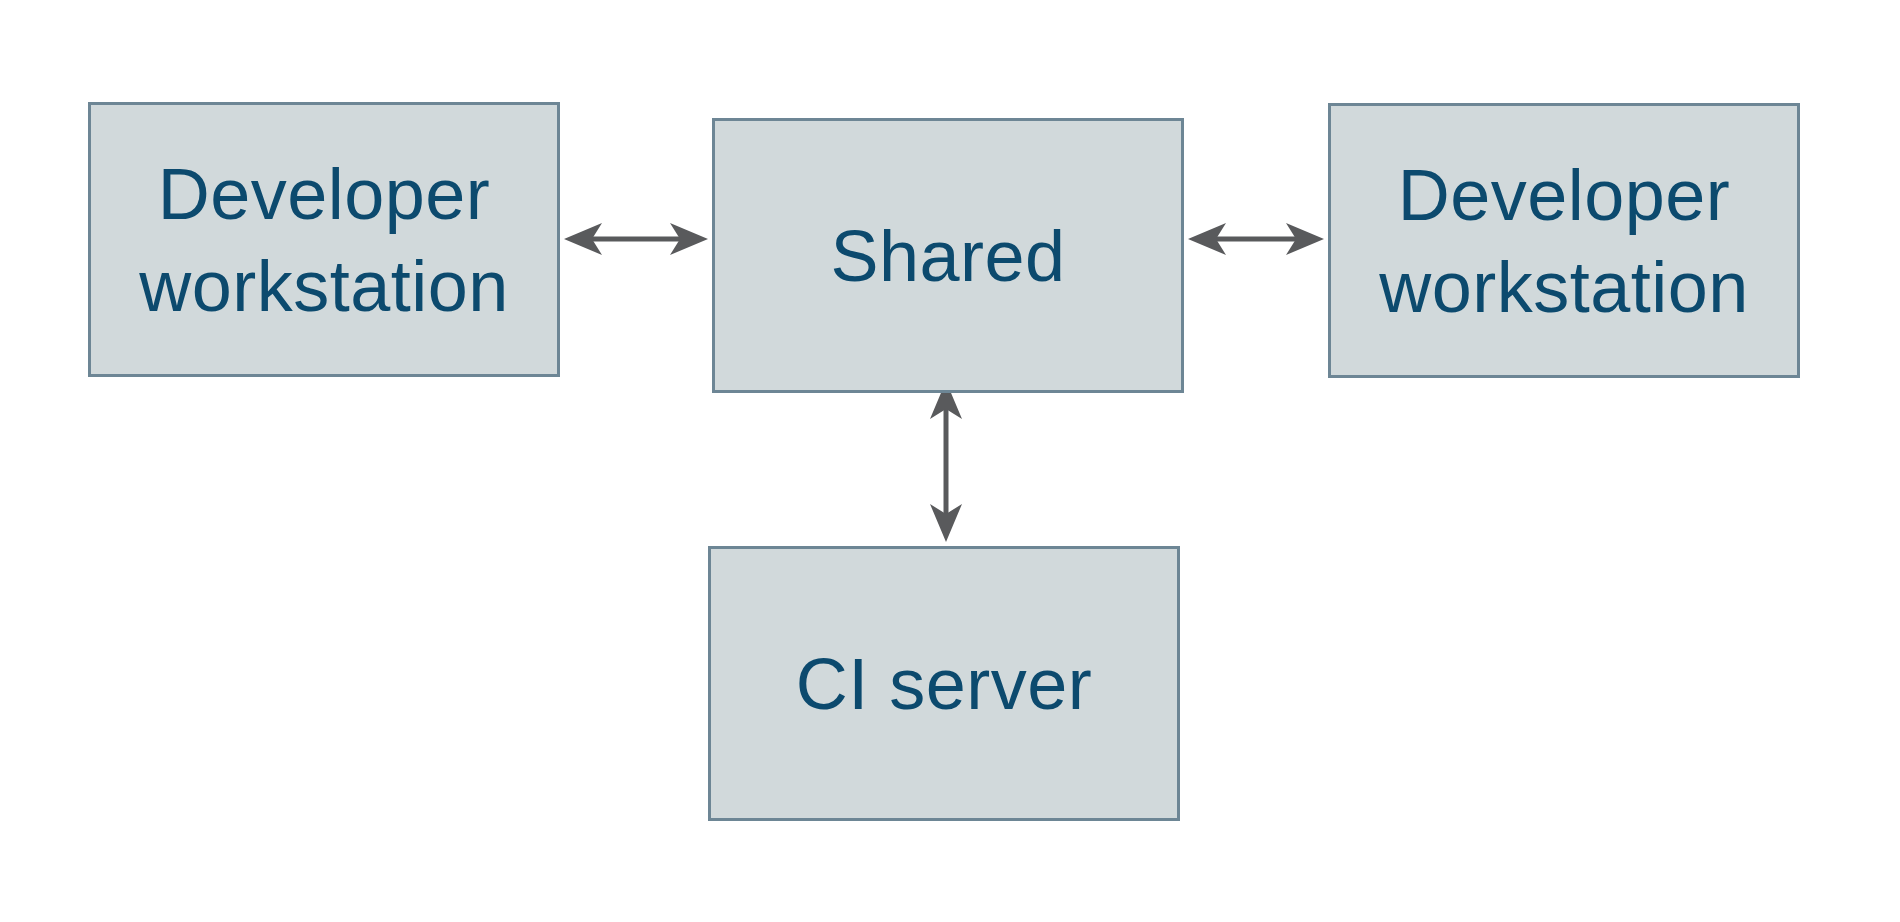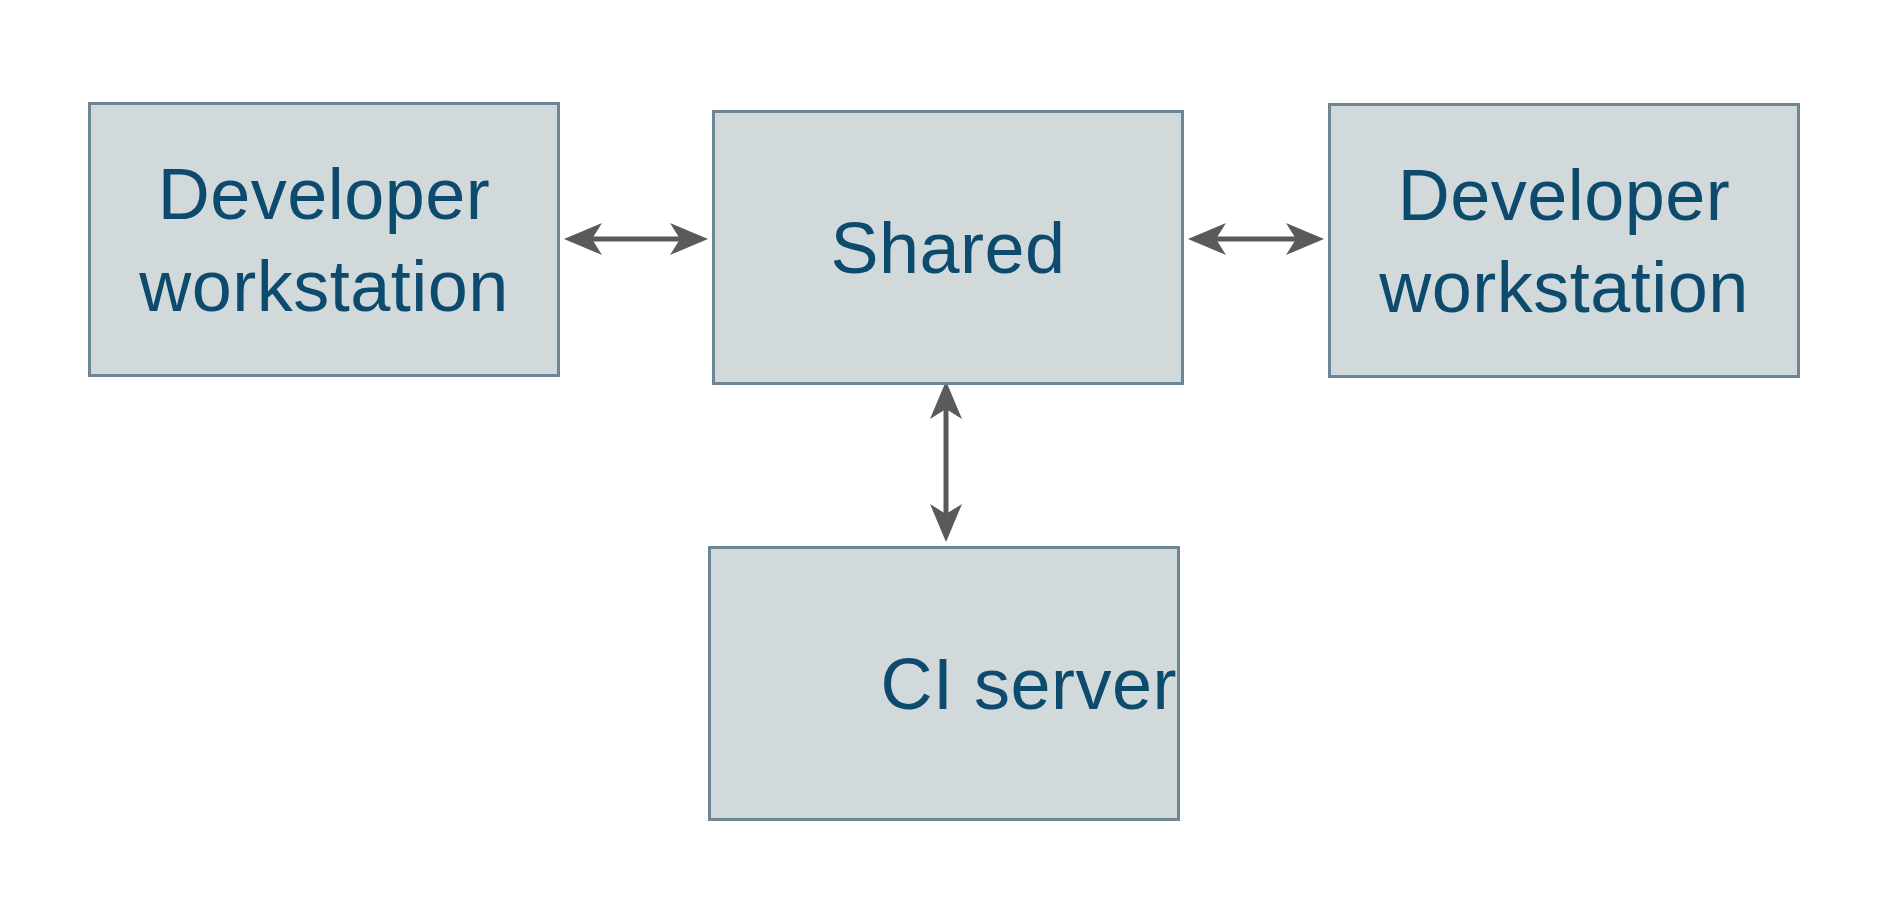--- a/index.html
+++ b/index.html
@@ -32,23 +32,23 @@
     display: block;
     color: #0c4a6e;
     font-size: 72px;
     line-height: 92px;
     letter-spacing: 0.5px;
     white-space: nowrap;
   }
   .node-label:empty { display: none; }
 
   #node-dev-left   { left: 88px;   top: 102px; }
-  #node-shared     { left: 712px;  top: 110px; }
+  #node-shared     { left: 712px;  top: 118px; }
   #node-dev-right  { left: 1328px; top: 103px; }
-  #node-ci         { left: 708px;  top: 546px; align-items: flex-end; }
+  #node-ci         { left: 708px;  top: 546px; }
 
   .edges-layer {
     position: absolute;
     left: 0; top: 0;
     width: 1900px;
     height: 922px;
     pointer-events: none;
   }
   .arrow-shaft {
     stroke: #595a5c;

